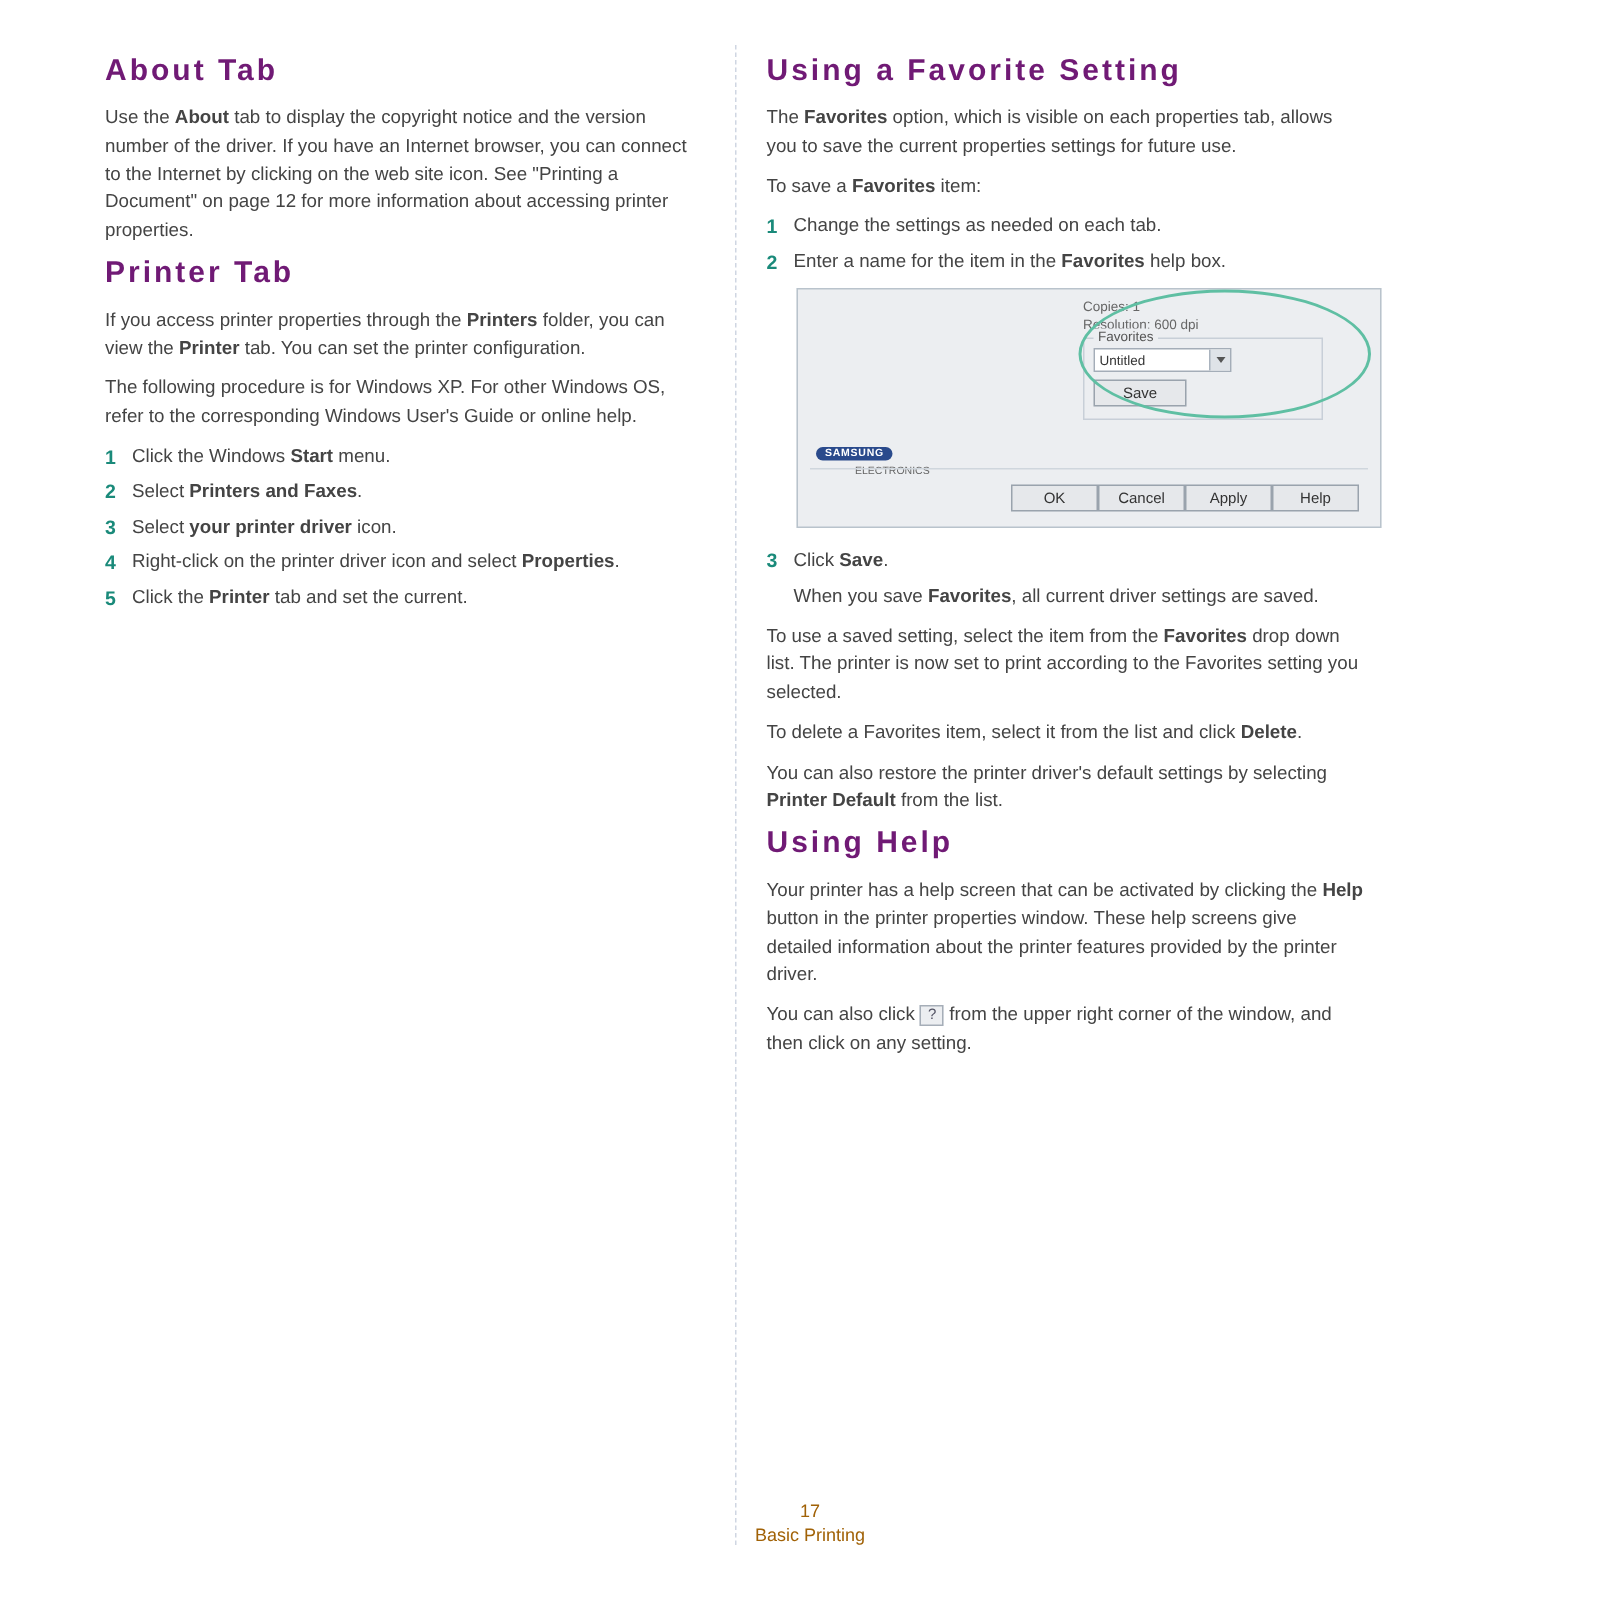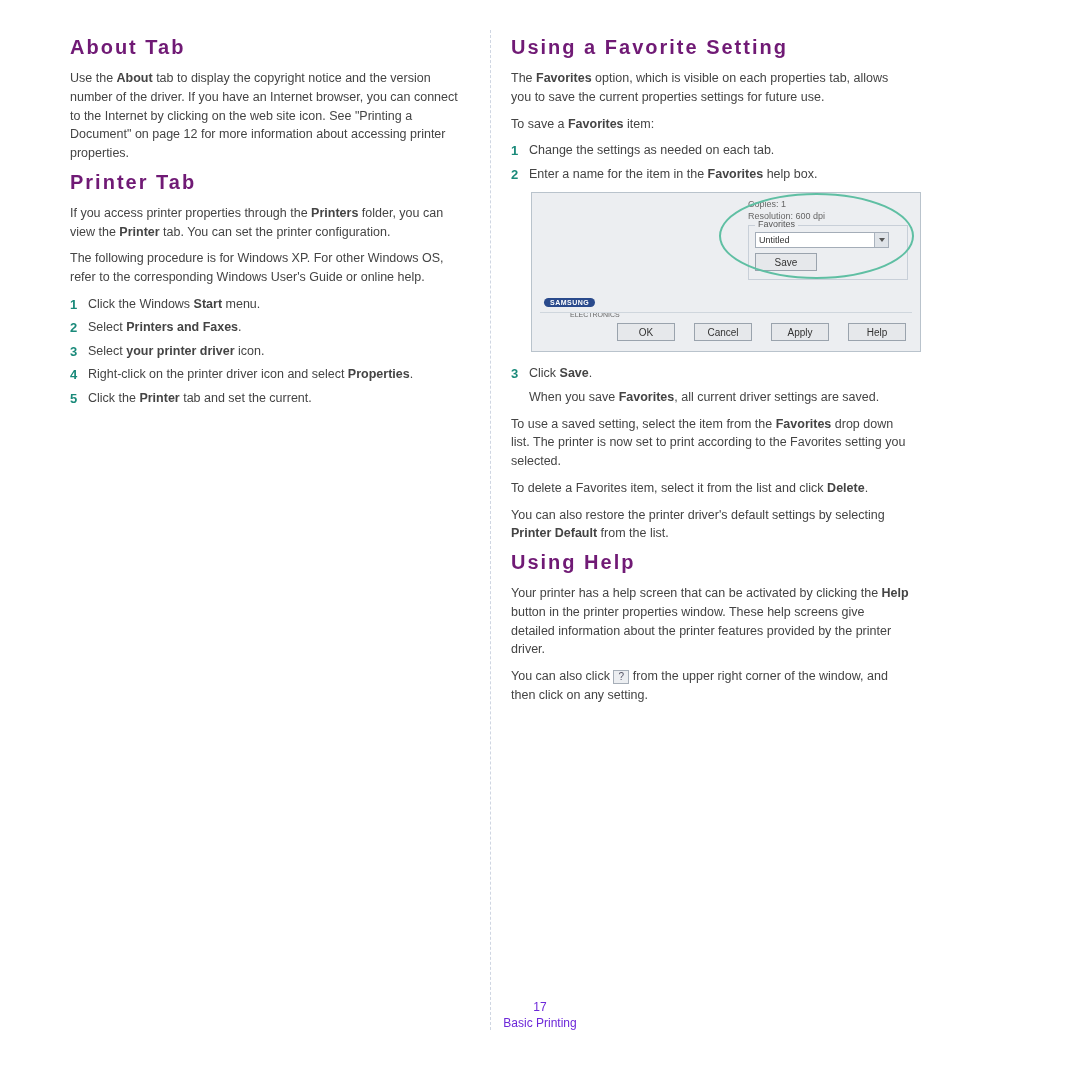--- a/index.html
+++ b/index.html
@@ -70,39 +70,39 @@
     background: #eceef1;
     margin: 8px 0 12px 20px;
     width: 390px;
     height: 160px;
     position: relative;
     font-size: 10px;
     color: #555;
   }
   .shot-top {
     position: absolute;
-    top: 6px; right: 12px;
+    top: 6px; right: 38px;
     width: 160px;
   }
   .info-line { font-size: 9px; color: #666; margin-bottom: 2px; }
   .fav-group {
     border: 1px solid #c8cfd8;
     padding: 6px 6px 8px 6px;
     margin-top: 4px;
     position: relative;
   }
   .fav-legend {
     position: absolute; top: -7px; left: 6px;
     background: #eceef1; padding: 0 3px;
     font-size: 9px; color: #555;
   }
   .fav-input {
     display: flex; align-items: center;
     border: 1px solid #a4adb8; background: #fff;
-    height: 16px; width: 134px; padding-left: 3px;
+    height: 16px; width: 92px; padding-left: 3px;
     font-size: 9px; color: #333; margin-bottom: 5px;
   }
   .fav-input .dd { margin-left: auto; width: 14px; height: 14px; background: #dfe3e8; border-left: 1px solid #aab3be; display:flex;align-items:center;justify-content:center;}
   .fav-input .dd::after { content: ""; border-left:3px solid transparent;border-right:3px solid transparent;border-top:4px solid #555; }
   .btn {
     display: inline-flex; align-items: center; justify-content: center;
     border: 1px solid #9aa3ad; background: #e6e8eb;
     height: 18px; min-width: 58px; font-size: 10px; color: #333;
   }
   .save-btn { width: 62px; display:flex; }
@@ -119,35 +119,35 @@
   }
   .brand-oval {
     background: #2a4a8c; color: #fff; font-size: 7px;
     padding: 1px 6px; border-radius: 8px; font-weight: bold;
     letter-spacing: 0.5px;
   }
   .brand-sub { font-size: 7px; color: #666; position:absolute; left: 26px; top:13px;}
   .hr { position:absolute; left:8px; right:8px; bottom:38px; border-top:1px solid #cfd6dd; }
   .btn-row {
     position: absolute; right: 14px; bottom: 10px;
-    display: flex; gap: 19px; margin-top: 19px;
+    display: flex; gap: 0; margin-top: 19px;
   }
   .qmark {
     display: inline-flex; align-items:center; justify-content:center;
     width: 16px; height: 14px; border:1px solid #a6aeb8; background:#eceef1;
     font-size: 10px; color:#556; vertical-align: middle;
   }
 
   .footer {
     position: absolute;
     left: 0; right: 0;
     top: 1000px;
     text-align: center;
     font-size: 12px;
-    color: #6d28d9;
+    color: #a16207;
   }
   .footer .pg { margin-bottom: 2px; }
 </style>
 </head>
 <body>
 
 <div class="page">
 
   <div class="col">
     <h2>About Tab</h2>

